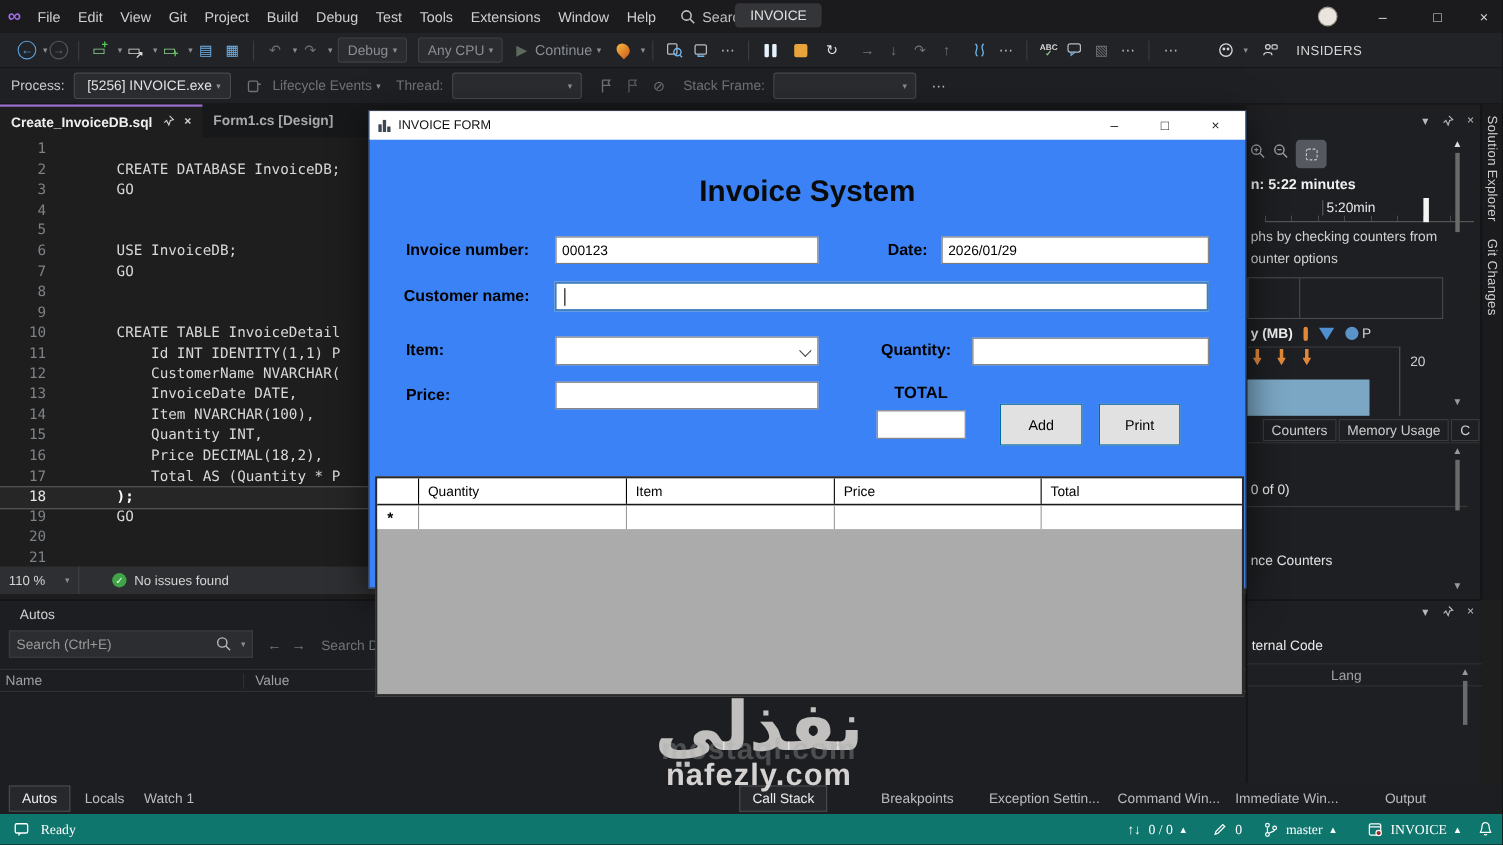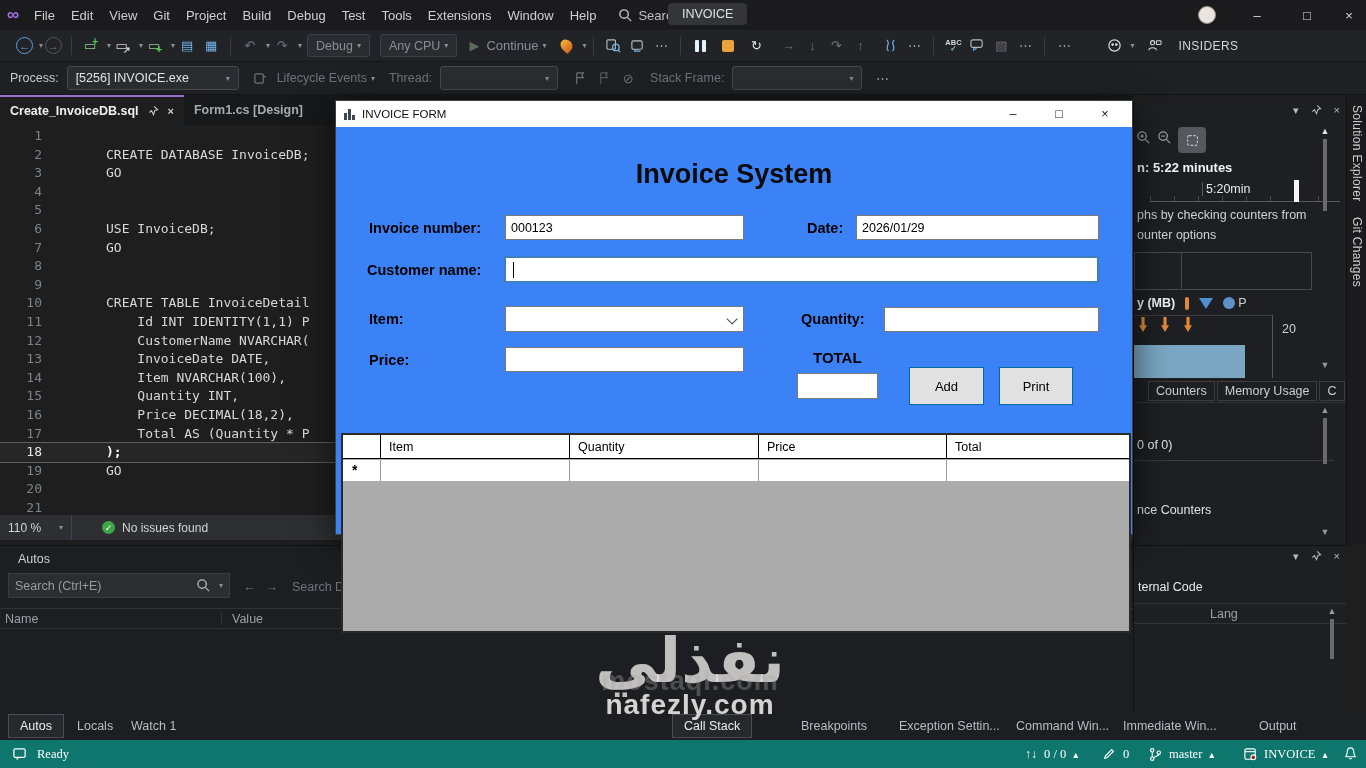--- a/index.html
+++ b/index.html
@@ -285,21 +285,21 @@
             <path d="M2 13 C2 9.5 10 9.5 10 13" fill="none" stroke="#d8d8d8" stroke-width="1.2"></path>
             <rect x="10" y="3" width="5" height="4" rx="1" fill="none" stroke="#d8d8d8" stroke-width="1.1"></rect>
           </svg>
         </span>
       <span id="insiders" style="margin-left:12px">INSIDERS</span>
     </div>
   </div>
 
   <div id="processbar" class="abs row">
     <span style="margin-left:10px">Process:</span>
-    <div class="pb-drop" style="margin-left:8px;width:172px;justify-content:space-between">
+    <div class="pb-drop" style="margin-left:8px;width:143px;justify-content:flex-end">
       <span>[5256] INVOICE.exe</span>
         <span class="chev">▾</span>
     </div>
     <span class="tbi dim" style="margin-left:12px">
         <svg class="magsvg" viewBox="0 0 16 16">
           <rect x="2" y="3" width="9" height="10" rx="1.5" fill="none" stroke="#6f7377" stroke-width="1.3"></rect>
           <path d="M11 6 L14 6" stroke="#6f7377" stroke-width="1.3"></path>
         </svg>
       </span>
     <span class="dim" style="margin-left:4px">Lifecycle Events</span>
@@ -655,22 +655,22 @@
     <div class="fbtn" style="left:573px;top:266px;width:75px;height:38px">
         <span>Add</span>
       </div>
     <div class="fbtn" style="left:663px;top:266px;width:74px;height:38px">
         <span>Print</span>
       </div>
 
     <div id="fgrid">
       <div id="fgrid-header">
         <span class="gcell gc0"></span>
+        <span class="gcell gc2">Quantity</span>
         <span class="gcell gc1">Item</span>
-        <span class="gcell gc2">Quantity</span>
         <span class="gcell gc3">Price</span>
         <span class="gcell gc4">Total</span>
       </div>
       <div id="fgrid-row">
         <span class="gcell2 gc0" id="newrow-star">*</span>
         <span class="gcell2 gc1"></span>
         <span class="gcell2 gc2"></span>
         <span class="gcell2 gc3"></span>
         <span class="gcell2 gc4"></span>
       </div>

